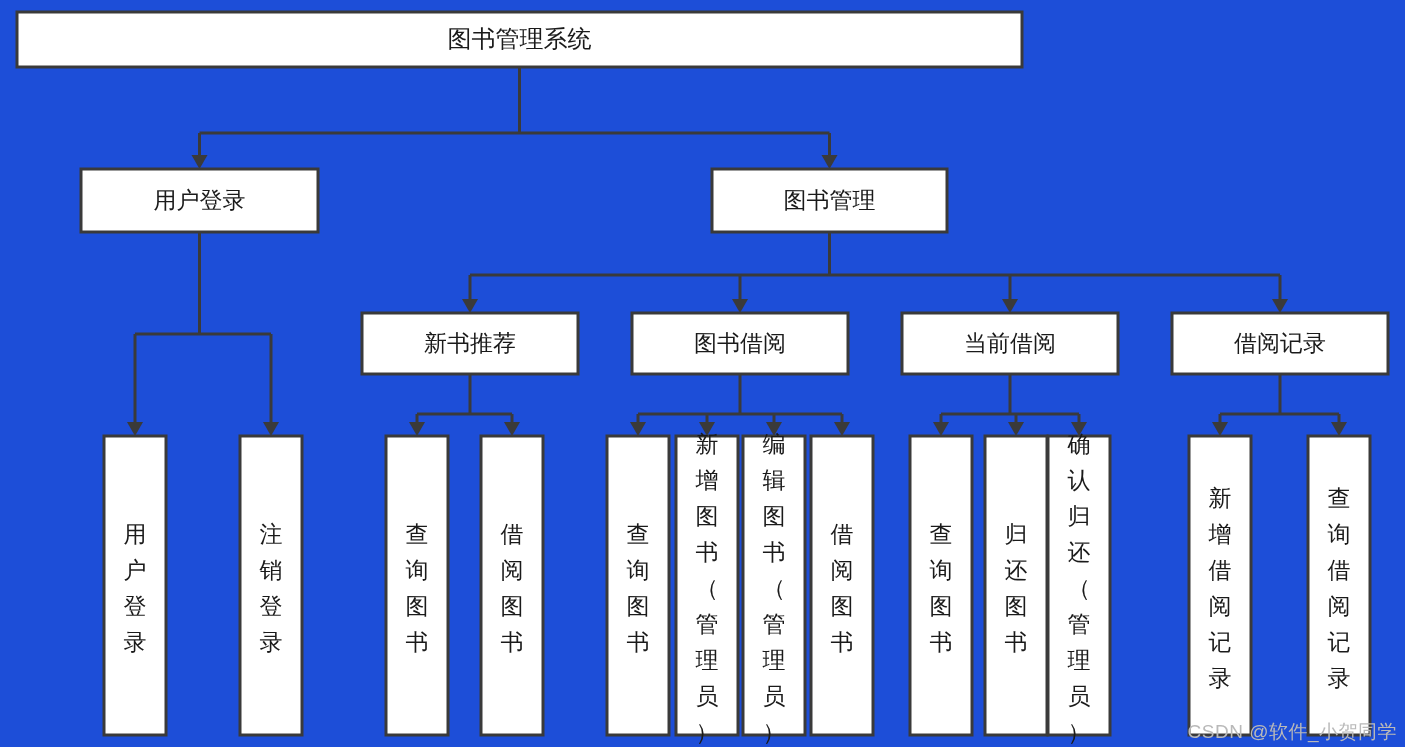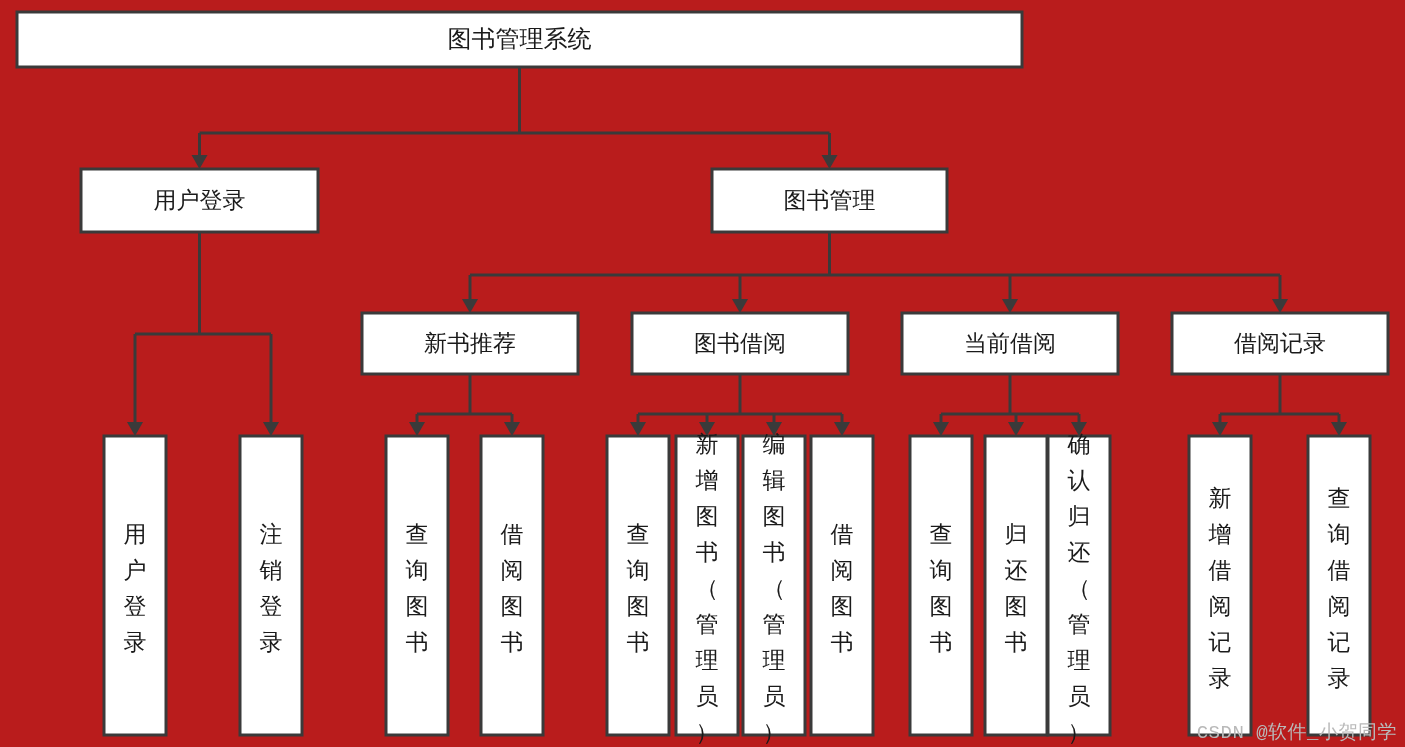--- a/index.html
+++ b/index.html
@@ -1,36 +1,36 @@
 <!DOCTYPE html>
 <html><head>
 <meta charset="utf-8">
 <style>
   html,body{margin:0;padding:0;background:#ffffff;}
   body{
     font-family:"Liberation Sans","DejaVu Sans",sans-serif;
     width:1405px;height:747px;overflow:hidden;
   }
-  #diagram-root{position:relative;width:1405px;height:747px;background:#b91c1c;}
+  #diagram-root{position:relative;width:1405px;height:747px;background:#1d4ed8;}
   svg#tree-svg{position:absolute;left:0;top:0;width:1405px;height:747px;}
   .node-box{fill:#ffffff;stroke:#3a3a3a;stroke-width:3;}
   .connector{stroke:#3a3a3a;stroke-width:3;fill:none;stroke-linecap:butt;}
   .arrow-head{fill:#3a3a3a;stroke:none;}
   .node-label{
     fill:#1a1a1a;font-family:"Liberation Sans","DejaVu Sans",sans-serif;
     font-size:23px;text-anchor:middle;dominant-baseline:middle;
   }
   .node-label.root{font-size:24px;}
   .leaf-label{
     fill:#1a1a1a;font-family:"Liberation Sans","DejaVu Sans",sans-serif;
     font-size:23px;text-anchor:middle;
   }
   .watermark{
     position:absolute;right:8px;bottom:2px;
-    font-family:Liberation Mono, monospace;
+    font-family:Liberation Sans, sans-serif;
     font-size:19px;color:#b9b9b9;white-space:nowrap;letter-spacing:.5px;
   }
 </style>
 </head>
 <body>
 
 <div id="diagram-root">
   <svg id="tree-svg" viewBox="0 0 1405 747">
     <defs>
       <marker id="arrow" viewBox="0 0 12 14" refX="6" refY="13" markerWidth="12" markerHeight="14" orient="auto-start-reverse" markerUnits="userSpaceOnUse">

